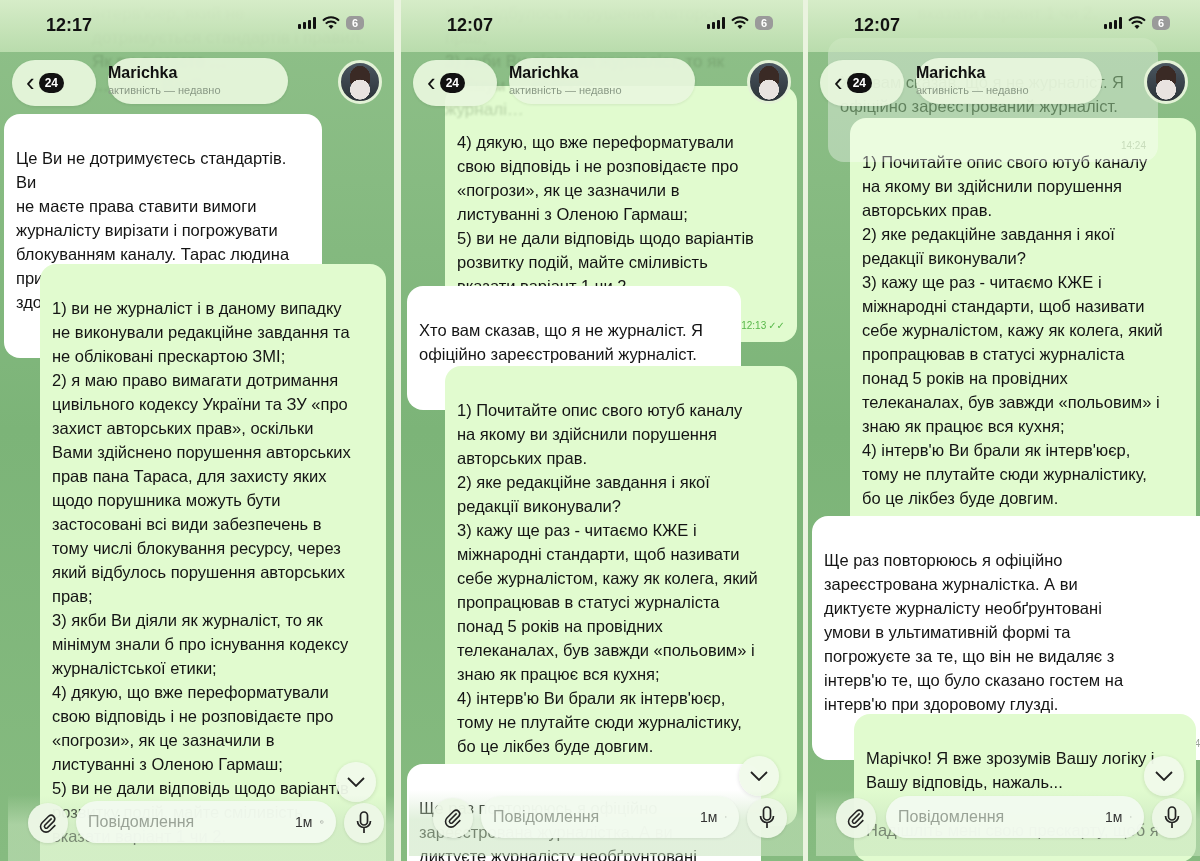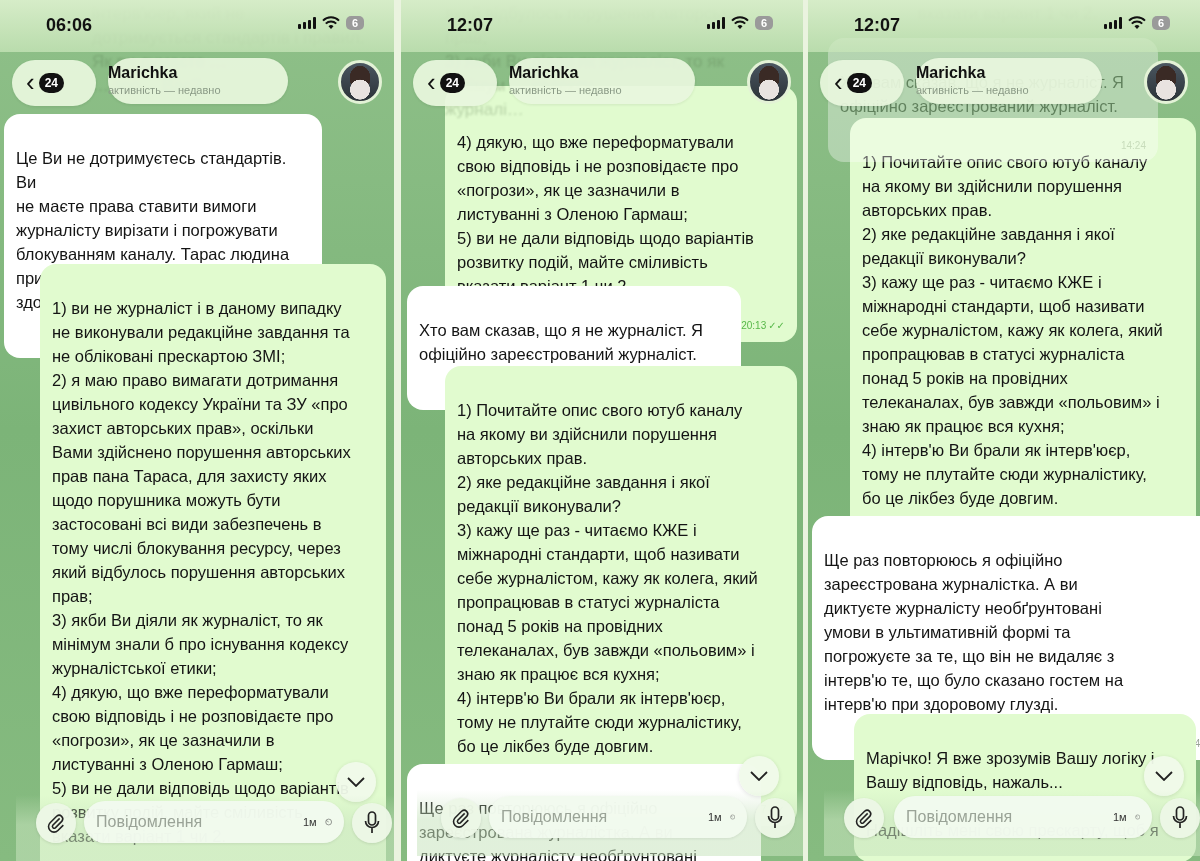--- a/index.html
+++ b/index.html
@@ -63,47 +63,47 @@
   .out { background: #e1fbcf; }
   .time { position: absolute; right: 12px; bottom: 4px; font-size: 10px; color: #9aa497; }
   .out .time { color: #58b84a; }
   .ticks { color: #58b84a; font-size: 10px; margin-left: 2px; }
 
   .scroll-down {
     position: absolute; width: 40px; height: 40px; border-radius: 50%;
     background: rgba(240,250,234,0.95); box-shadow: 0 1px 4px rgba(0,0,0,0.12);
     display: flex; align-items: center; justify-content: center; z-index: 8;
   }
-  .inputbar { position: absolute; left: 16px; right: 0; bottom: 0; height: 66px; z-index: 9;
+  .inputbar { position: absolute; left: 8px; right: 0; bottom: 0; height: 66px; z-index: 9;
     background: linear-gradient(180deg, rgba(200,228,190,0) 0%, rgba(200,228,190,0.55) 45%); }
   .attach, .mic {
     position: absolute; top: 8px; width: 40px; height: 40px; border-radius: 50%;
     background: rgba(236,247,230,0.96); display: flex; align-items: center; justify-content: center;
     box-shadow: 0 1px 3px rgba(0,0,0,0.1);
   }
   .msg-field {
     position: absolute; top: 6px; height: 42px; border-radius: 21px;
     background: rgba(242,250,238,0.97); display: flex; align-items: center; padding: 0 12px;
     box-shadow: 0 1px 3px rgba(0,0,0,0.08);
   }
   .msg-field input { border: none; background: transparent; outline: none; font-size: 16px;
     font-family: "Liberation Sans", sans-serif; color: #333; flex: 1; }
   .msg-field input::placeholder { color: #9aa397; }
-  .timer { font-size: 11px; color: #333; margin-right: 8px; }
+  .timer { font-size: 14px; color: #333; margin-right: 8px; }
 </style>
 </head>
 <body>
 
 <div class="panel" id="p1">
   <div class="status"></div>
   <div class="ghost">інтерв'юер, який не
 дотримується стандартів і правил.
 Як ви думаєте …
 … зро…                       Вас?</div>
-  <div class="clock">06:06</div>
+  <div class="clock">12:17</div>
   <div class="sicons">
     <div class="signal">
         <i style="height:5px"></i>
         <i style="height:7px"></i>
         <i style="height:9px"></i>
         <i style="height:12px"></i>
       </div>
     <svg class="wifi" viewBox="0 0 18 14">
         <path d="M9 13 L6.5 10.2 A3.5 3.5 0 0 1 11.5 10.2 Z" fill="#111"></path>
         <path d="M3.8 7.6 A7.3 7.3 0 0 1 14.2 7.6" stroke="#111" stroke-width="2" fill="none"></path>
@@ -225,21 +225,21 @@
   </div>
 
   <div class="bubble out" style="left:44px; top:86px; width:352px; padding-top:20px;">
     <span>4) дякую, що вже переформатували
 свою відповідь і не розповідаєте про
 «погрози», як це зазначили в
 листуванні з Оленою Гармаш;
 5) ви не дали відповідь щодо варіантів
 розвитку подій, майте сміливість
 вказати варіант 1 чи 2.</span>
-    <span class="time"><span>20:13</span><span class="ticks">✓✓</span></span>
+    <span class="time"><span>12:13</span><span class="ticks">✓✓</span></span>
   </div>
 
   <div class="bubble in" style="left:6px; top:286px; width:334px;">
     <span>Хто вам сказав, що я не журналіст. Я
 офіційно зареєстрований журналіст.</span>
     <span class="time">14:24</span>
   </div>
 
   <div class="bubble out" style="left:44px; top:366px; width:352px;">
     <span>1) Почитайте опис свого ютуб каналу

